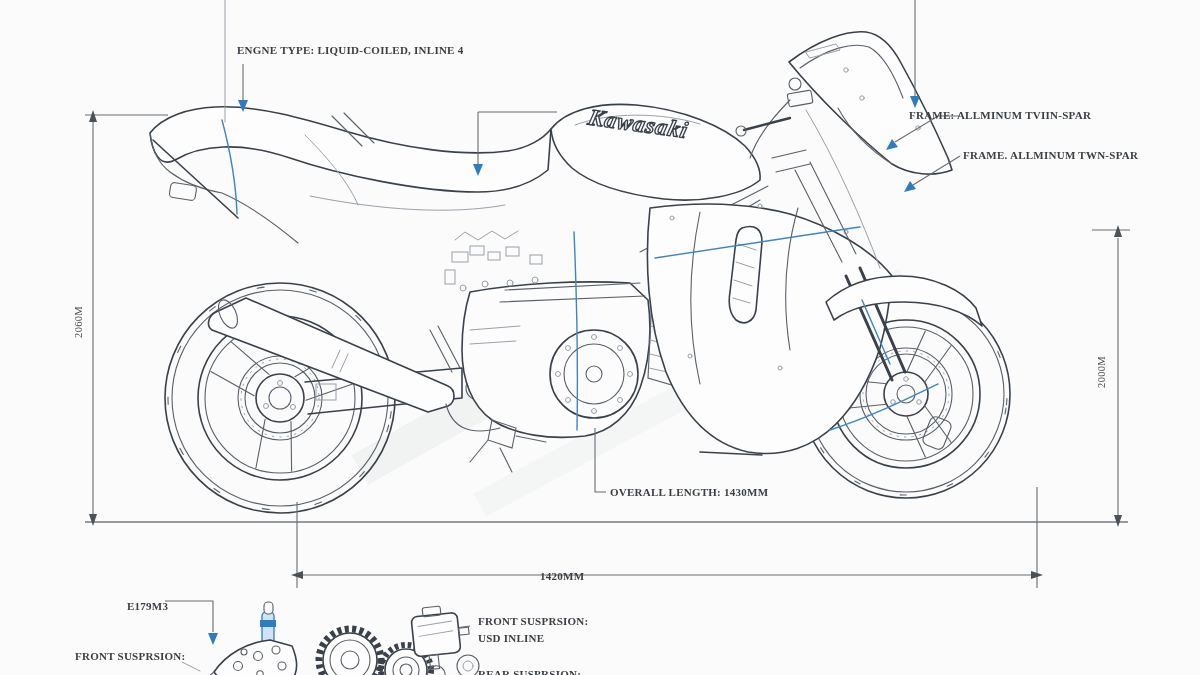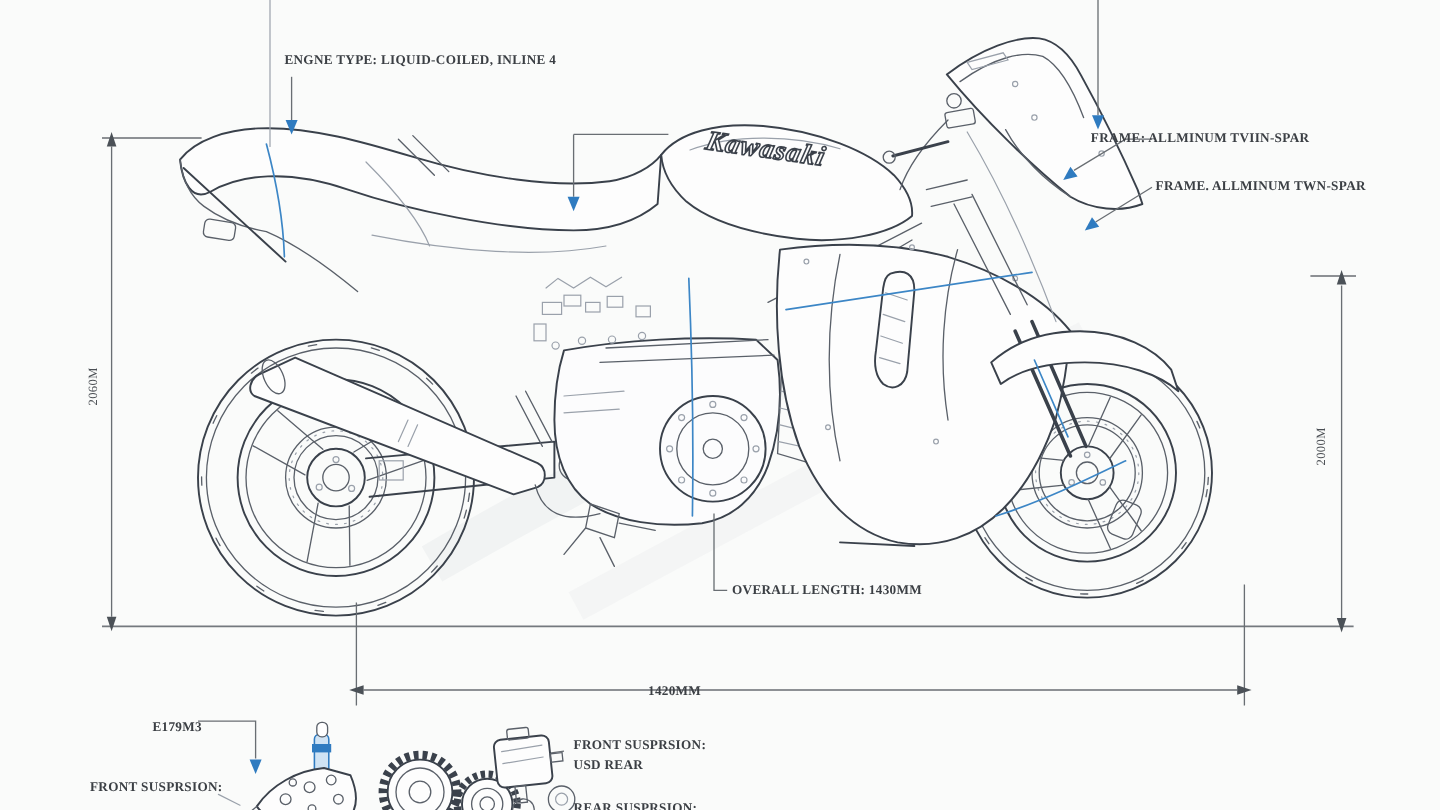--- a/index.html
+++ b/index.html
@@ -288,19 +288,19 @@
   <div class="dimlbl" style="left:41px;top:314px">2060M</div>
 
   <div class="dimlbl" style="left:1064px;top:364px">2000M</div>
 
   <div class="lbl" style="left:127px;top:600px">E179M3</div>
 
   <div class="lbl" style="left:75px;top:650px">FRONT SUSPRSION:</div>
 
   <div class="lbl" style="left:478px;top:615px">FRONT SUSPRSION:</div>
 
-  <div class="lbl" style="left:478px;top:632px">USD REAR</div>
+  <div class="lbl" style="left:478px;top:632px">USD INLINE</div>
 
   <div class="lbl" style="left:478px;top:668px">REAR SUSPRSION:</div>
 
   <div id="brand-logo">Kawasaki</div>
 
 </div>
 
 </body></html>

